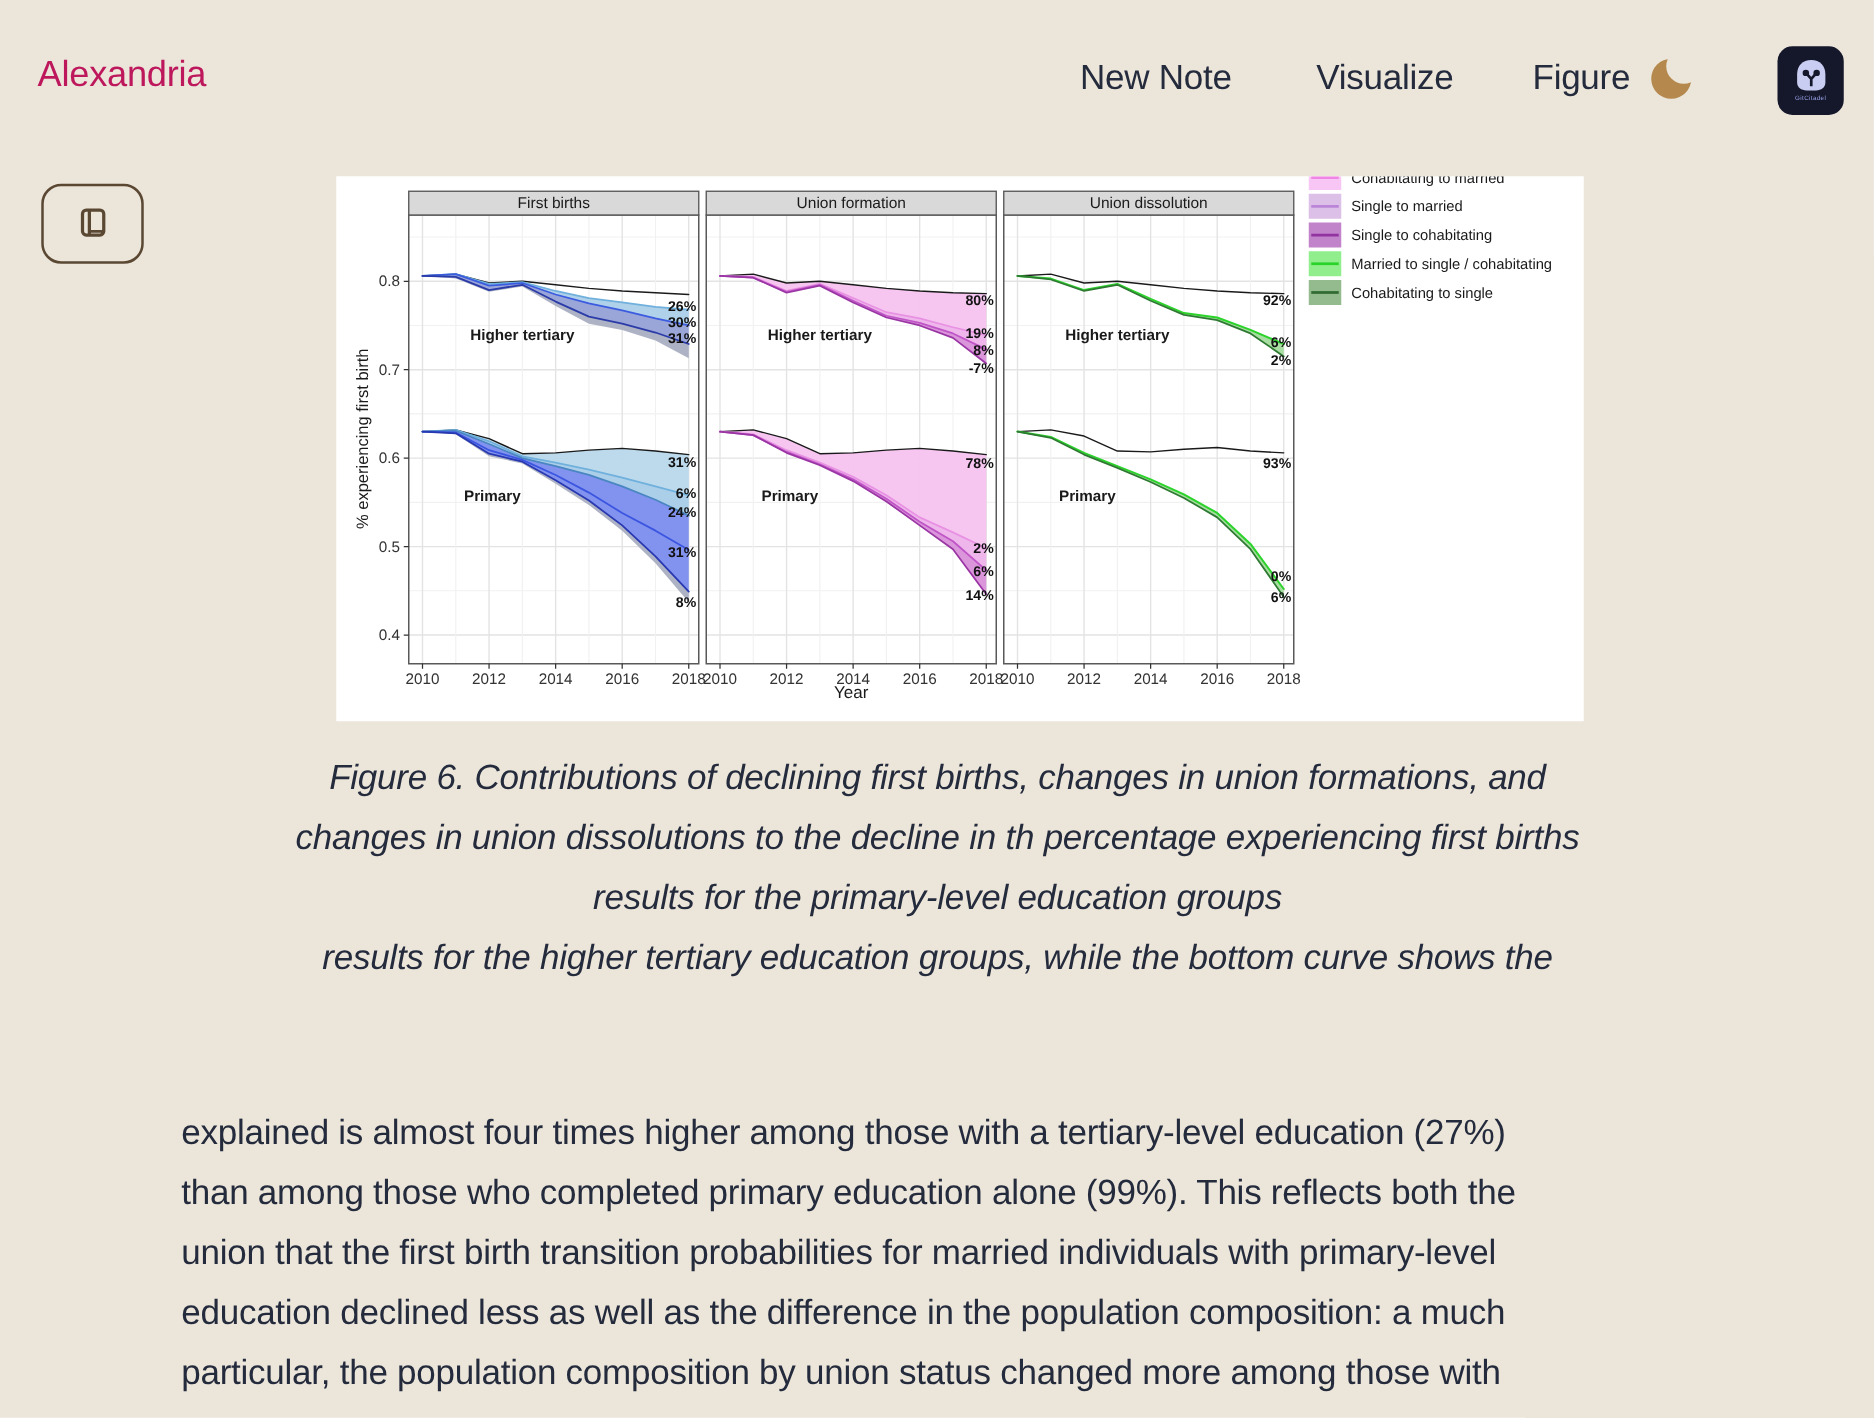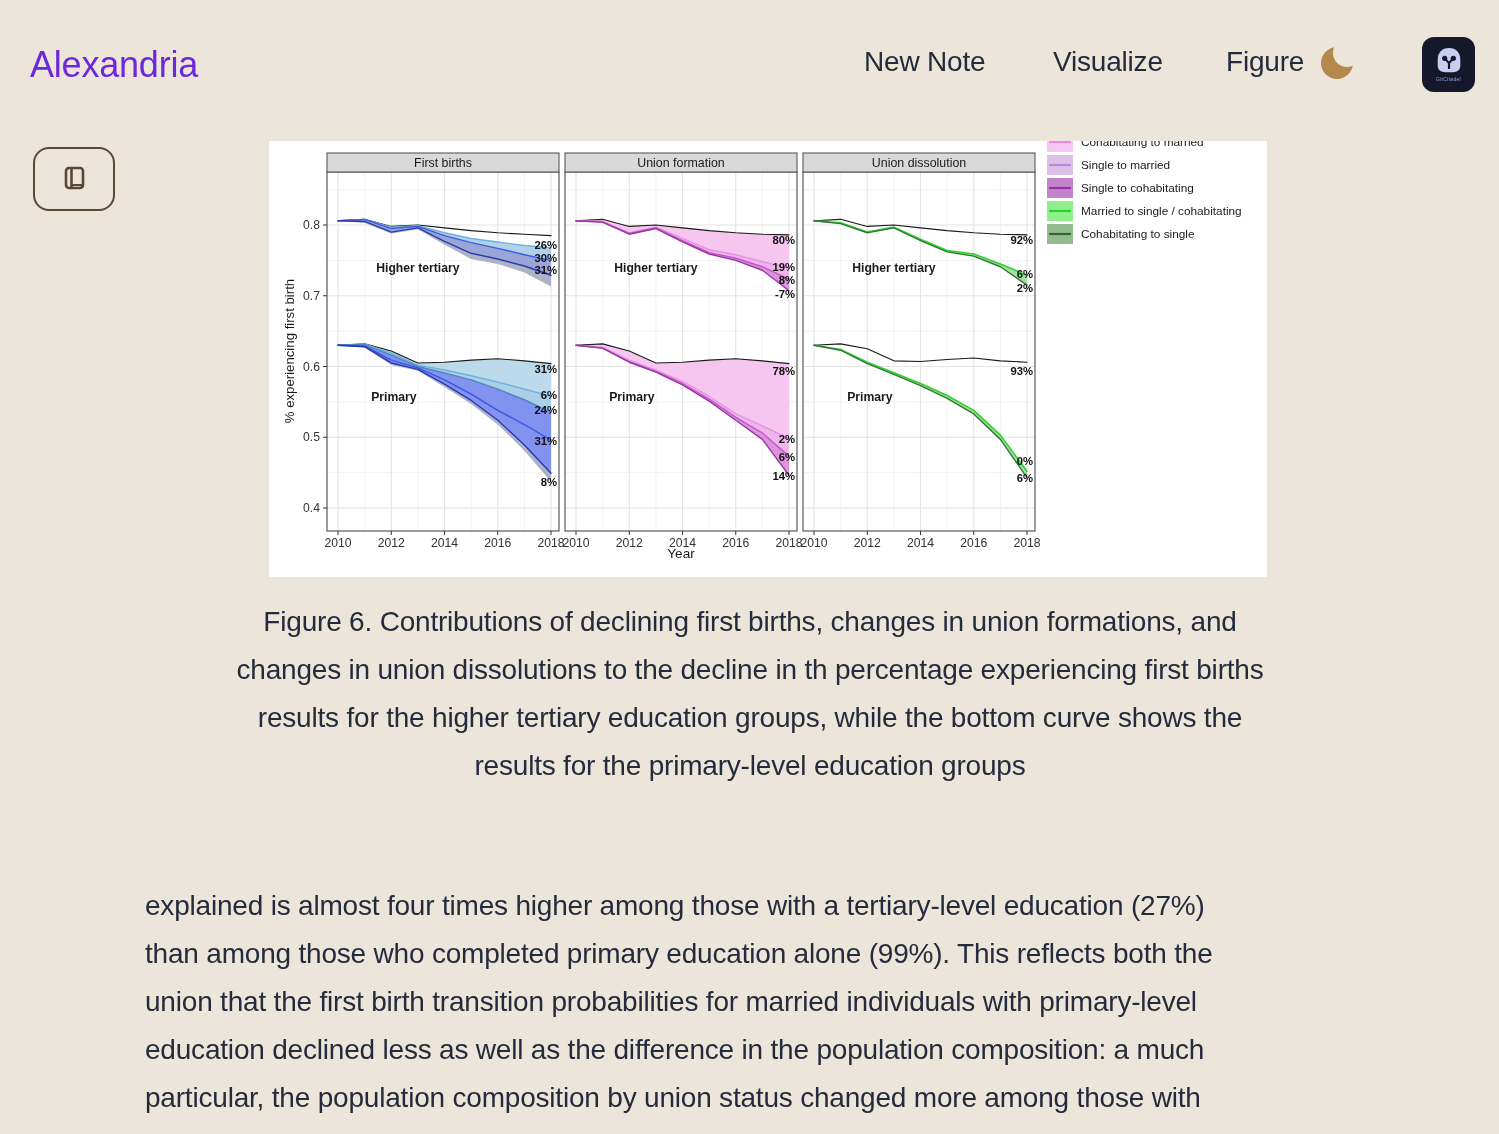--- a/index.html
+++ b/index.html
@@ -1,35 +1,35 @@
 <!DOCTYPE html>
 <html><head>
 <meta charset="utf-8">
 <style>
   html,body{margin:0;padding:0;}
   .page{
     position:relative; width:1499px; height:1134px; overflow:hidden;
     background:#ece5da; font-family:"Liberation Sans", sans-serif; color:#242b3c;
   }
   
-  .app-title{position:absolute; left:30px; top:44px; font-size:36px; letter-spacing:-0.2px; color:#6d28d9;}
+  .app-title{position:absolute; left:30px; top:44px; font-size:29px; letter-spacing:-0.2px; color:#be185d;}
   .nav-item{position:absolute; top:46px; font-size:28px; letter-spacing:-0.2px; color:#242b3c; text-decoration:none; cursor:pointer;margin-left:45px;}
   .nav-new-note{left:819px;} .nav-visualize{left:1008px;} .nav-about{left:1181px;}
   .moon-btn{position:absolute; left:1318px; top:40px; width:42px; height:42px; cursor:pointer;}
   .logo-btn{position:absolute; left:1422px; top:37px; width:53px; height:55px; background:#15172b;
     border-radius:12px; display:flex; flex-direction:column; align-items:center; justify-content:center; cursor:pointer;}
   .logo-text{font-size:5px; color:#9aa3e8; letter-spacing:0.3px; margin-top:1px;}
   
   .reader-btn{position:absolute; left:33px; top:147px; width:82px; height:64px; background:transparent;
     border:2.5px solid #5a4833; border-radius:16px; display:flex; align-items:center; justify-content:center; cursor:pointer; padding:0;}
   
   .figure{position:absolute; left:269px; top:141px; width:998px; height:436px; background:#ffffff; overflow:hidden;}
   
   .caption{position:absolute; left:100px; top:598px; width:1300px; text-align:center;
-    font-size:28px; line-height:48px; letter-spacing:-0.2px; color:#242b3c;}
+    font-size:28px; line-height:48px; letter-spacing:-0.2px; color:#242b3c;font-style:italic;}
   .body-text{position:absolute; left:145px; top:882px; width:1310px; text-align:left;
     font-size:28px; line-height:48px; letter-spacing:-0.2px; color:#242b3c;}
   .tline{white-space:nowrap;}
 </style>
 </head>
 <body>
 
 <div class="page">
 
   <div class="app-title">Alexandria</div>
@@ -254,22 +254,22 @@
         <text x="812" y="74.2" fill="#1a1a1a" font-size="11.8" font-family="&quot;Liberation Sans&quot;, sans-serif">Married to single / cohabitating</text>
         <rect x="778" y="83" width="26" height="20" fill="#93bb8d"></rect>
         <line x1="780" y1="93" x2="802" y2="93" stroke="#316b33" stroke-width="2.2"></line>
         <text x="812" y="97.2" fill="#1a1a1a" font-size="11.8" font-family="&quot;Liberation Sans&quot;, sans-serif">Cohabitating to single</text>
       </svg>
   </div>
 
   <div class="caption">
       <div class="tline">Figure 6. Contributions of declining first births, changes in union formations, and</div>
       <div class="tline">changes in union dissolutions to the decline in th percentage experiencing first births</div>
+      <div class="tline">results for the primary-level education groups</div>
       <div class="tline">results for the higher tertiary education groups, while the bottom curve shows the</div>
-      <div class="tline">results for the primary-level education groups</div>
     </div>
 
   <div class="body-text">
       <div class="tline">explained is almost four times higher among those with a tertiary-level education (27%)</div>
       <div class="tline">than among those who completed primary education alone (99%). This reflects both the</div>
       <div class="tline">union that the first birth transition probabilities for married individuals with primary-level</div>
       <div class="tline">education declined less as well as the difference in the population composition: a much</div>
       <div class="tline">particular, the population composition by union status changed more among those with</div>
     </div>
 

